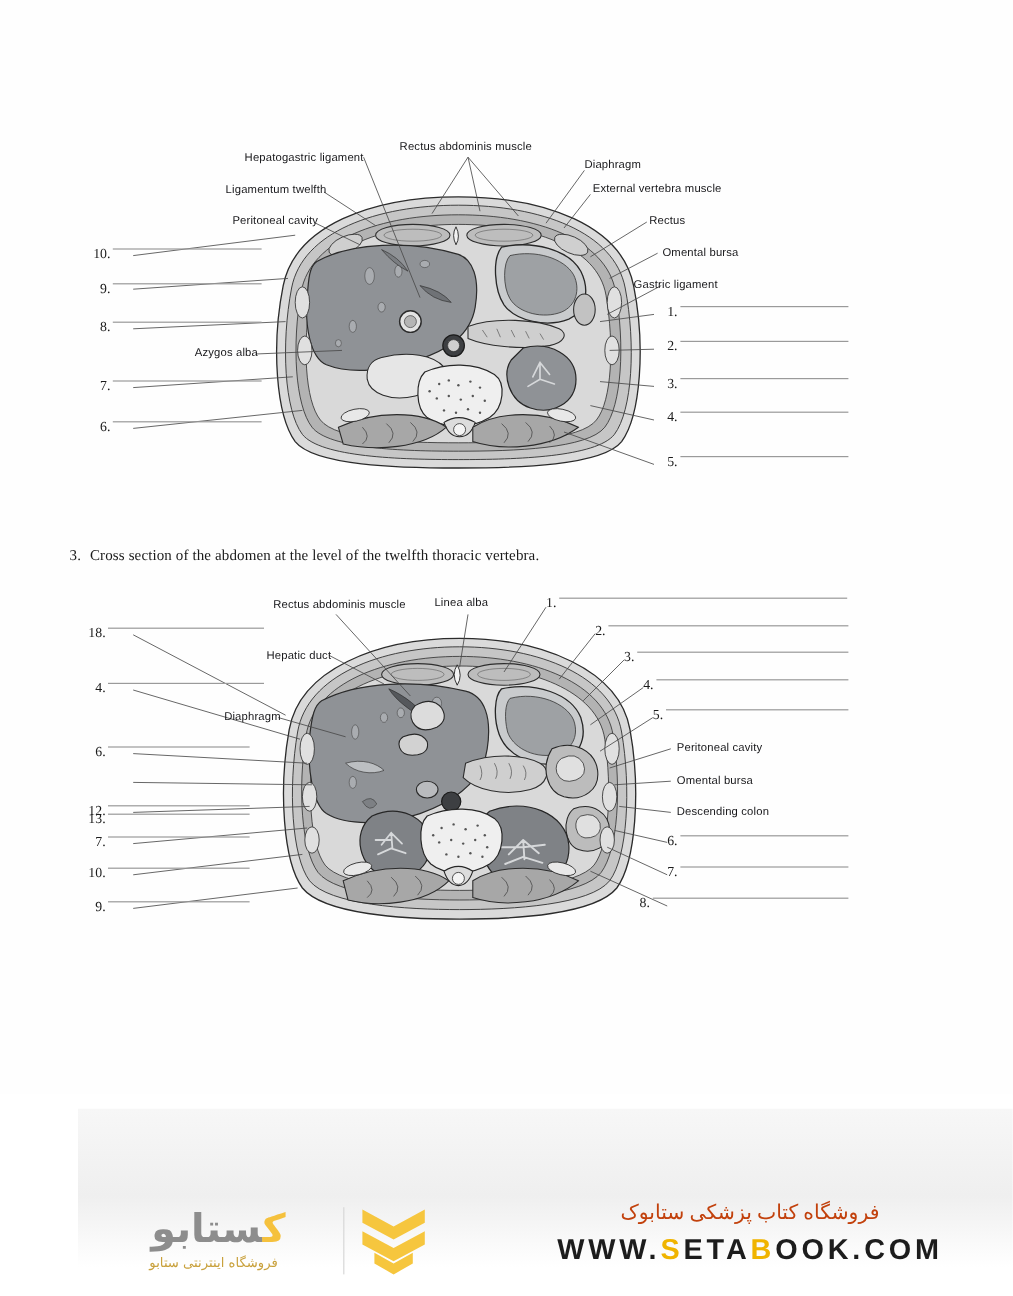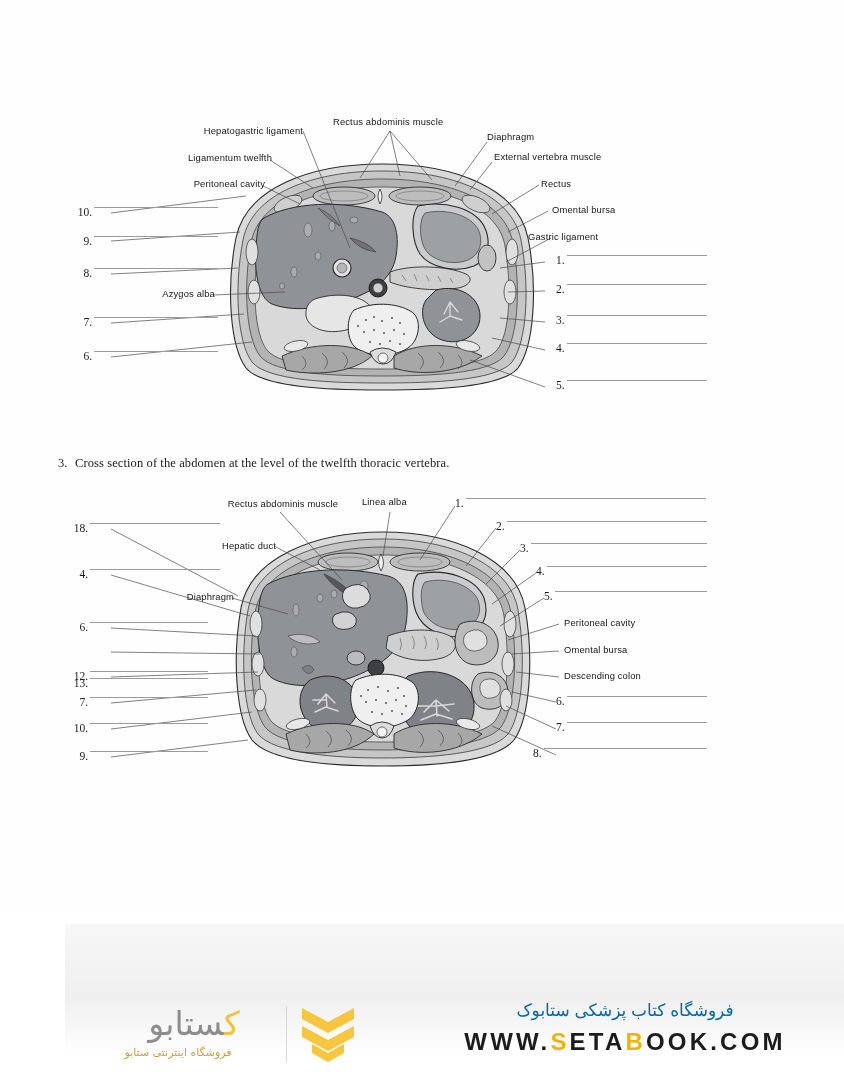--- a/index.html
+++ b/index.html
@@ -102,29 +102,29 @@
   }
   .logo-wrap {
     position: absolute;
     left: 78px;
     top: 1002px;
     width: 270px;
     height: 70px;
   }
   .logo-word {
     position: absolute;
-    left: 16px;
+    left: 4px;
     top: 0;
     width: 200px;
     height: 44px;
     direction: rtl;
     text-align: center;
     font-family: "DejaVu Sans", sans-serif;
     font-size: 33px;
-    font-weight: normal;
+    font-weight: bold;
     color: #8d8d8d;
     line-height: 44px;
     letter-spacing: -1px;
   }
   .logo-word .hl { color: #f5c13d; }
   .logo-sub {
     position: absolute;
     left: 0;
     top: 44px;
     width: 200px;
@@ -152,23 +152,23 @@
   }
   .footer-right {
     position: absolute;
     left: 430px;
     top: 1000px;
     width: 390px;
     text-align: center;
   }
   .footer-fa {
     direction: rtl;
-    font-family: Liberation Sans, sans-serif;
+    font-family: Liberation Serif, serif;
     font-size: 17px;
-    color: #0369a1;
+    color: #c2410c;
     letter-spacing: .2px;
     margin-bottom: 7px;
   }
   .footer-url {
     font-family: "Liberation Sans", sans-serif;
     font-size: 24px;
     font-weight: bold;
     color: #1c1c1c;
     letter-spacing: 3.2px;
   }

